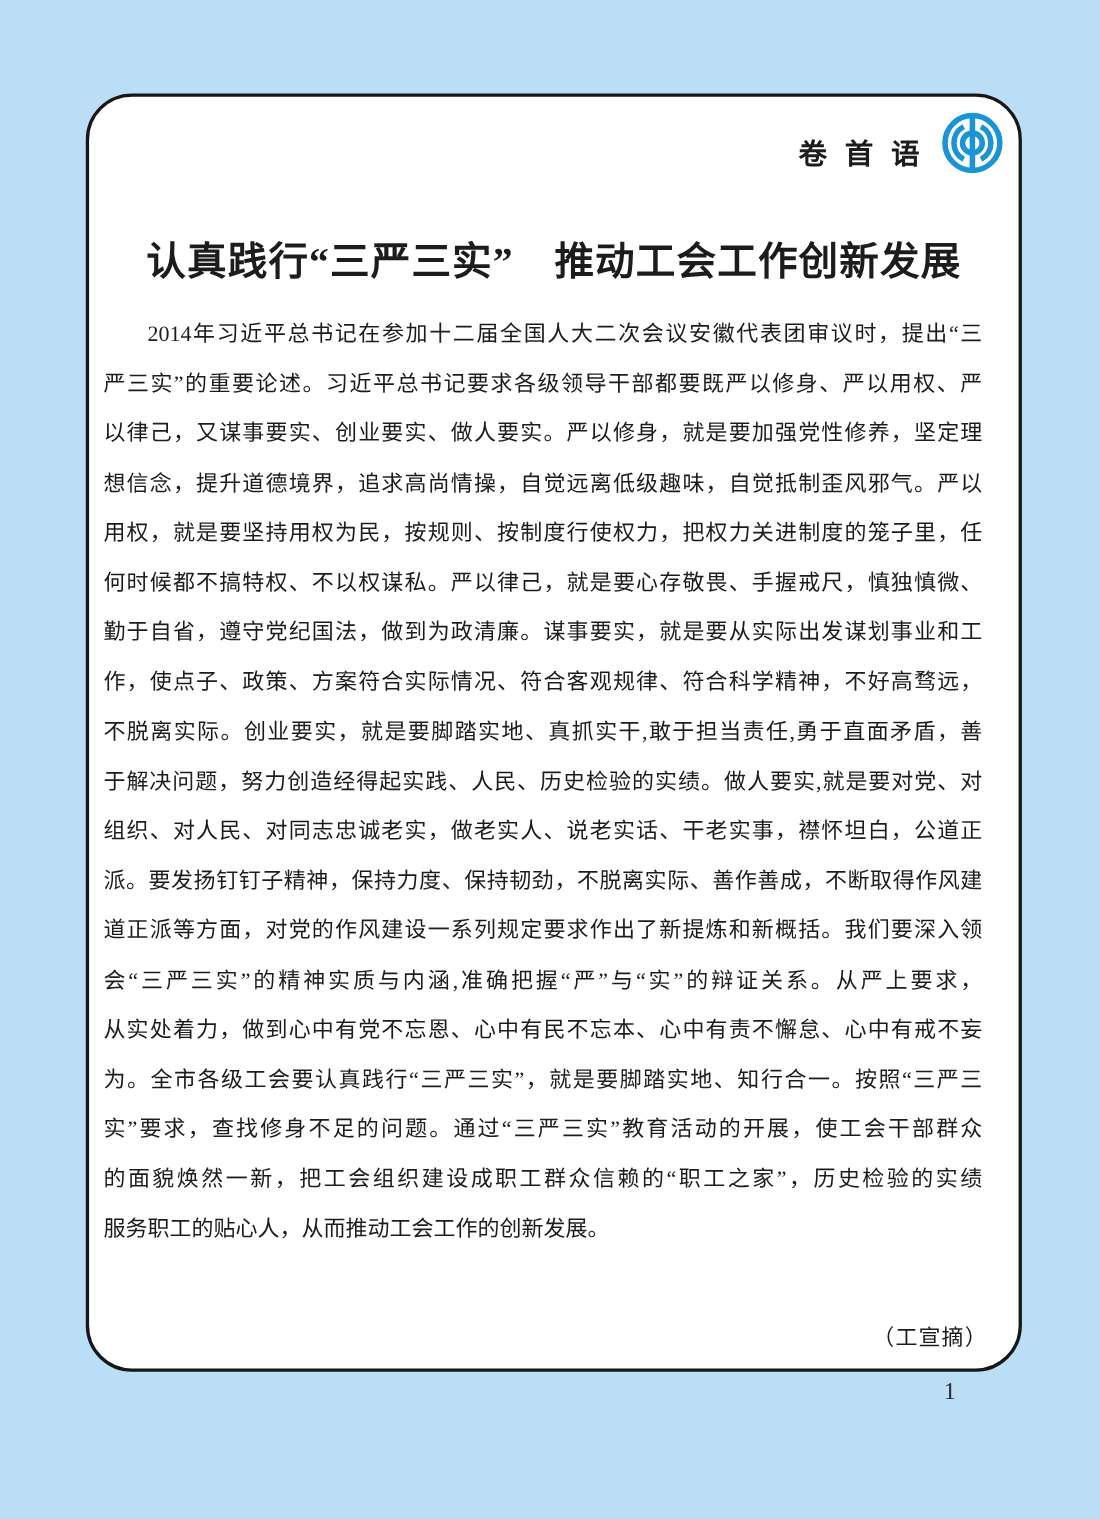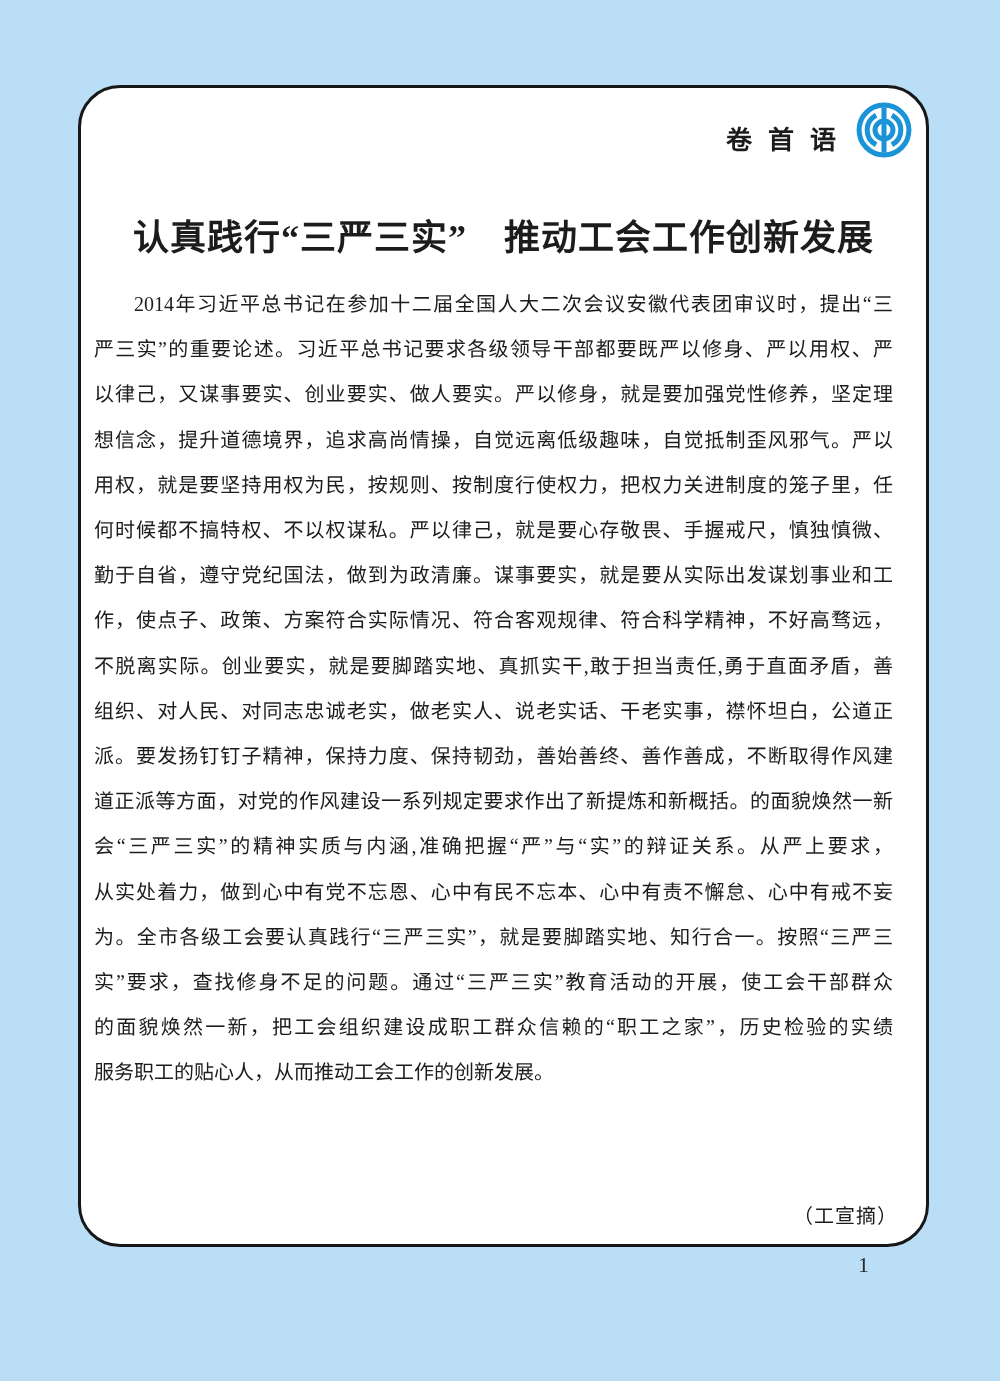--- a/index.html
+++ b/index.html
@@ -99,23 +99,24 @@
     <div class="body">
       <div class="bline first">2014年习近平总书记在参加十二届全国人大二次会议安徽代表团审议时，提出“三</div>
       <div class="bline">严三实”的重要论述。习近平总书记要求各级领导干部都要既严以修身、严以用权、严</div>
       <div class="bline">以律己，又谋事要实、创业要实、做人要实。严以修身，就是要加强党性修养，坚定理</div>
       <div class="bline">想信念，提升道德境界，追求高尚情操，自觉远离低级趣味，自觉抵制歪风邪气。严以</div>
       <div class="bline">用权，就是要坚持用权为民，按规则、按制度行使权力，把权力关进制度的笼子里，任</div>
       <div class="bline">何时候都不搞特权、不以权谋私。严以律己，就是要心存敬畏、手握戒尺，慎独慎微、</div>
       <div class="bline">勤于自省，遵守党纪国法，做到为政清廉。谋事要实，就是要从实际出发谋划事业和工</div>
       <div class="bline">作，使点子、政策、方案符合实际情况、符合客观规律、符合科学精神，不好高骛远，</div>
       <div class="bline">不脱离实际。创业要实，就是要脚踏实地、真抓实干,敢于担当责任,勇于直面矛盾，善</div>
+      <div class="bline">于解决问题，努力创造经得起实践、人民、历史检验的实绩。做人要实,就是要对党、对</div>
       <div class="bline">组织、对人民、对同志忠诚老实，做老实人、说老实话、干老实事，襟怀坦白，公道正</div>
-      <div class="bline">派。要发扬钉钉子精神，保持力度、保持韧劲，善始善终、善作善成，不断取得作风建</div>
-      <div class="bline">道正派等方面，对党的作风建设一系列规定要求作出了新提炼和新概括。的面貌焕然一新</div>
+      <div class="bline">派。要发扬钉钉子精神，保持力度、保持韧劲，不脱离实际、善作善成，不断取得作风建</div>
+      <div class="bline">道正派等方面，对党的作风建设一系列规定要求作出了新提炼和新概括。我们要深入领</div>
       <div class="bline">会“三严三实”的精神实质与内涵,准确把握“严”与“实”的辩证关系。从严上要求，</div>
       <div class="bline">从实处着力，做到心中有党不忘恩、心中有民不忘本、心中有责不懈怠、心中有戒不妄</div>
       <div class="bline">为。全市各级工会要认真践行“三严三实”，就是要脚踏实地、知行合一。按照“三严三</div>
       <div class="bline">实”要求，查找修身不足的问题。通过“三严三实”教育活动的开展，使工会干部群众</div>
       <div class="bline">的面貌焕然一新，把工会组织建设成职工群众信赖的“职工之家”，历史检验的实绩</div>
       <div class="bline last">服务职工的贴心人，从而推动工会工作的创新发展。</div>
     </div>
 
     <div class="attribution">（工宣摘）</div>
 

